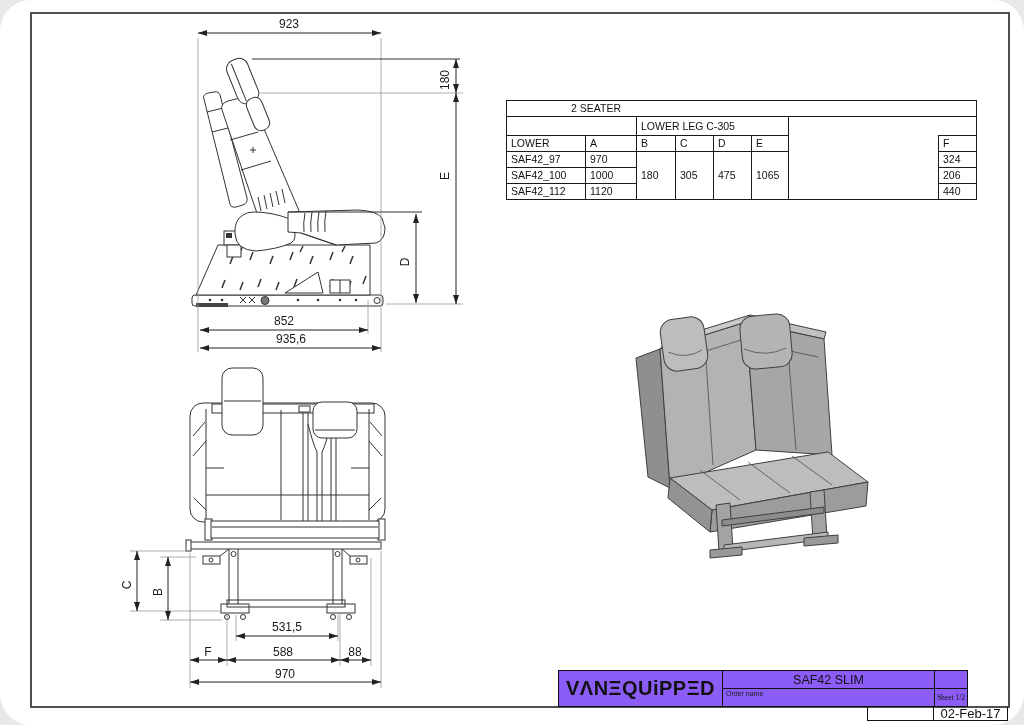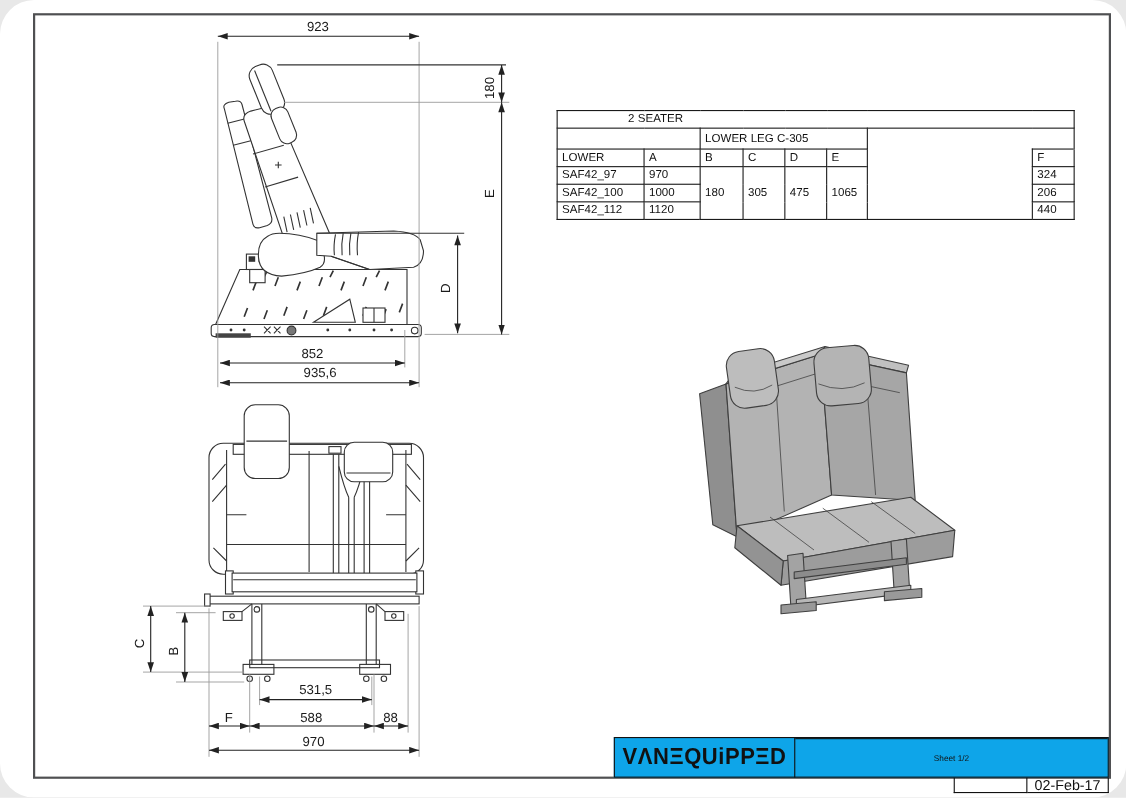--- a/index.html
+++ b/index.html
@@ -14,29 +14,29 @@
   .spec-table{position:absolute;left:470px;top:100px;margin-left:36px;}
   .spec-table table{border-collapse:collapse;table-layout:fixed;width:470px;
         font-size:10.5px;line-height:1;}
   .spec-table td{border:1px solid #1a1a1a;padding:0 0 0 4px;height:15px;
         white-space:nowrap;overflow:hidden;vertical-align:middle;}
   .spec-table tr.r1 td{height:15px;padding-left:64px;}
   .spec-table tr.r2 td{height:18px;}
   .spec-table td.wide{border-right:none;}
   .spec-table td.spacer{border:none;border-right:1px solid #1a1a1a;}
   
-  .tb{position:absolute;left:558px;top:670px;width:450px;height:37px;
-      border:1.5px solid #111;background:#0ea5e9;display:flex;box-sizing:border-box;}
+  .tb{position:absolute;left:558px;top:670px;width:410px;height:37px;
+      border:1.5px solid #111;background:#8b5cf6;display:flex;box-sizing:border-box;}
   .tb-logo{width:163px;border-right:1.4px solid #111;display:flex;align-items:center;
       justify-content:center;font-weight:bold;font-size:20px;letter-spacing:.5px;
       transform:scaleY(1.05);}
   .tb-mid{width:212px;border-right:1px solid #111;display:flex;flex-direction:column;box-sizing:border-box;}
   .tb-mid-top{height:17px;display:flex;align-items:center;justify-content:center;font-size:12.5px;}
   .tb-mid-bot{flex:1;border-top:1px solid #111;font-size:7px;padding:1px 3px;color:#222;}
-  .tb-right{flex:1;display:flex;flex-direction:row;}
+  .tb-right{flex:1;display:flex;flex-direction:column;font-family:Liberation Serif, serif;}
   .tb-right-top{height:17px;}
   .tb-right-bot{flex:1;border-top:1px solid #111;font-size:7.5px;display:flex;
       align-items:center;justify-content:center;}
   .date-row{position:absolute;left:867px;top:707px;width:141px;height:14px;display:flex;box-sizing:border-box;}
   .date-empty{width:67px;border:1px solid #111;border-top:none;box-sizing:border-box;}
   .date-cell{flex:1;border:1px solid #111;border-top:none;border-left:none;font-size:13px;
       display:flex;align-items:center;justify-content:center;box-sizing:border-box;}
 </style>
 </head>
 <body>
@@ -288,20 +288,24 @@
         <td>SAF42_112</td>
         <td>1120</td>
         <td>440</td>
       </tr>
     </tbody>
   </table>
 </div>
 
 <div class="tb">
   <div class="tb-logo">VΛNΞQUiPPΞD</div>
+  <div class="tb-mid">
+    <div class="tb-mid-top">SAF42 SLIM</div>
+    <div class="tb-mid-bot">Order name</div>
+  </div>
   <div class="tb-right">
     <div class="tb-right-top"></div>
     <div class="tb-right-bot">Sheet 1/2</div>
   </div>
 </div>
 <div class="date-row">
   <div class="date-empty"></div>
   <div class="date-cell">02-Feb-17</div>
 </div>
 

